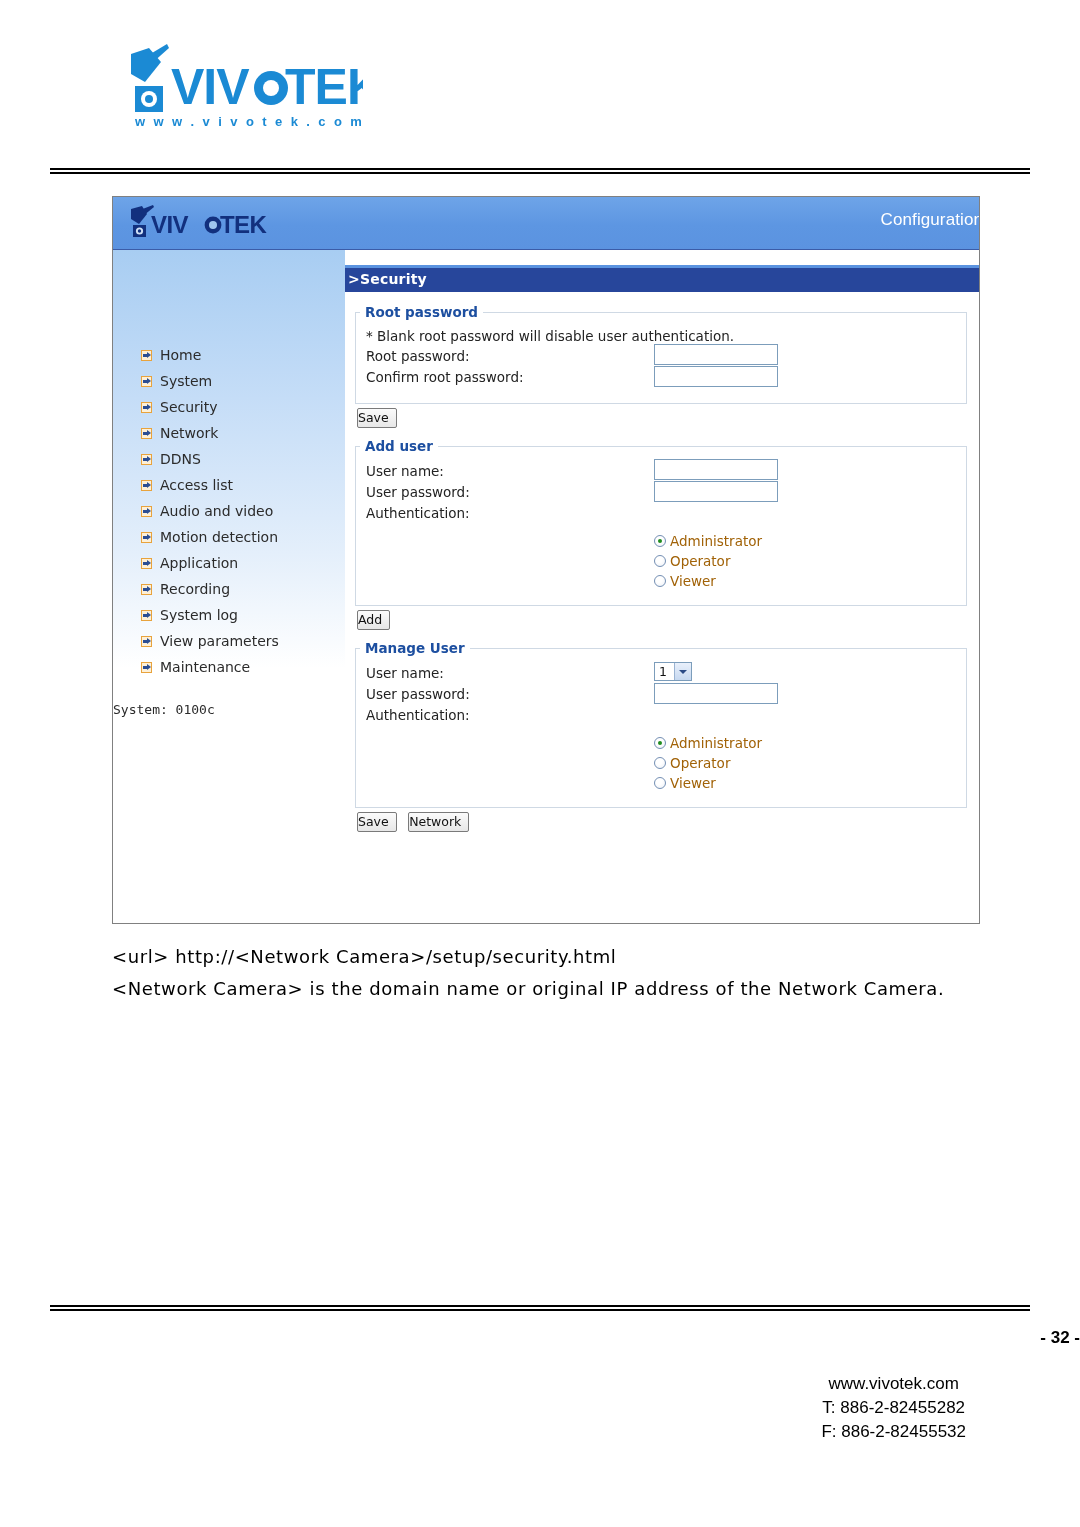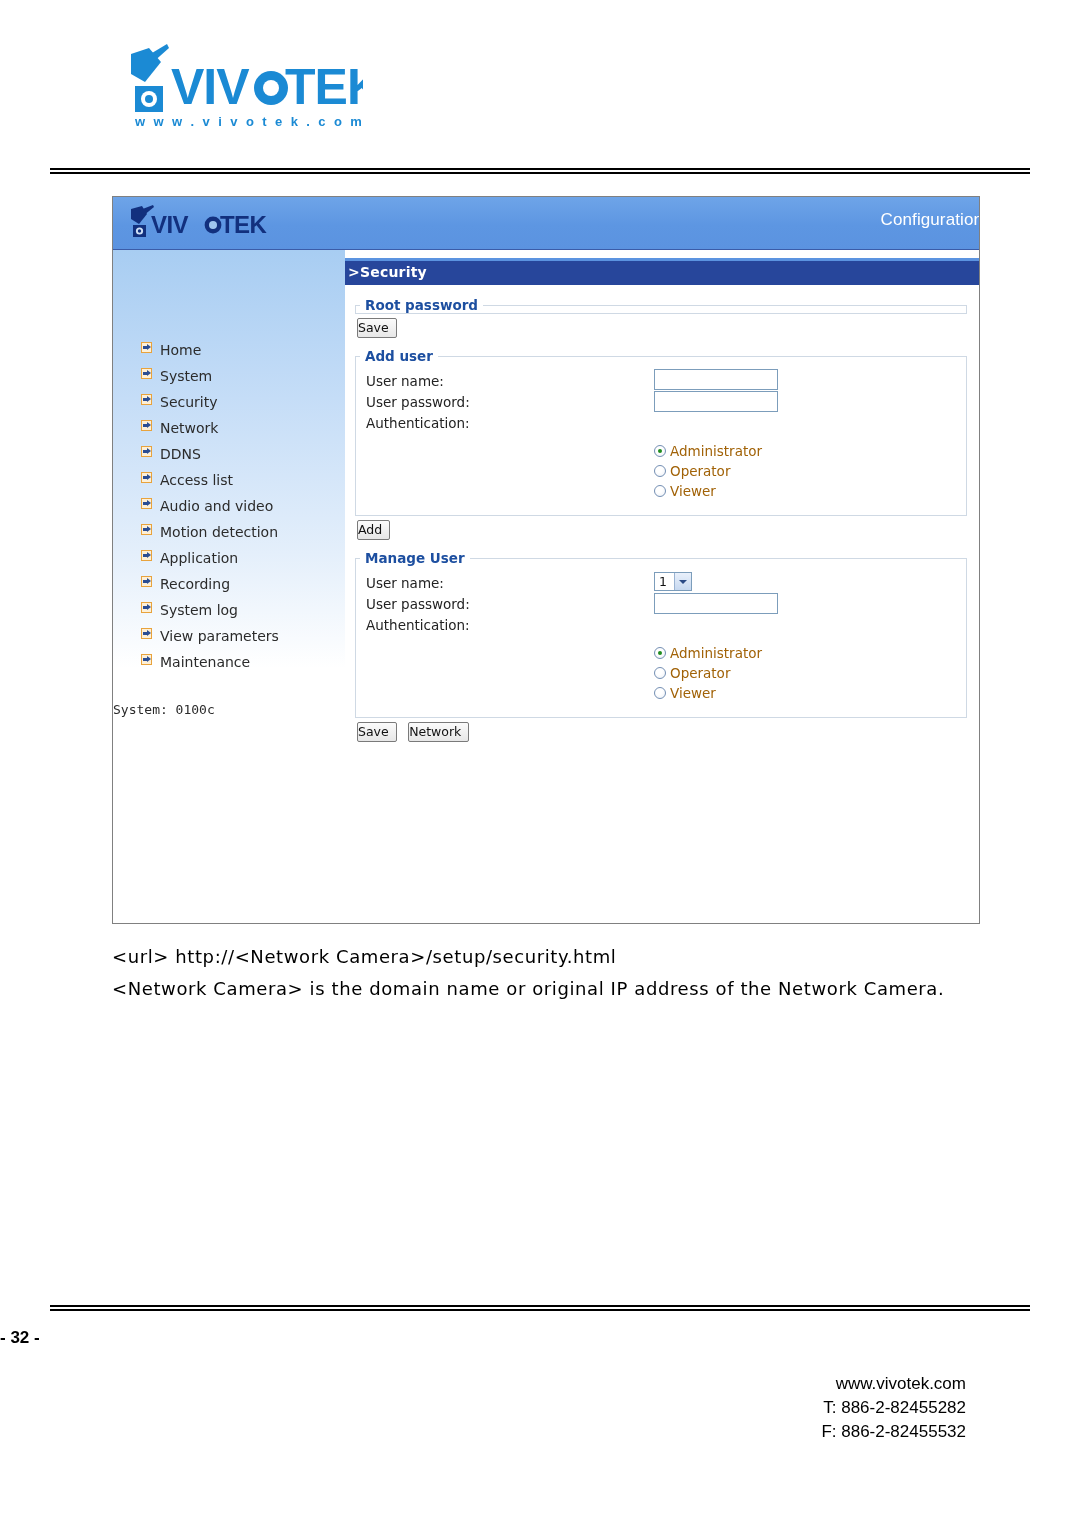--- a/index.html
+++ b/index.html
@@ -94,21 +94,21 @@
     background: linear-gradient(to bottom, #a8cdf2 0%, #c5ddf7 22%, #e4effb 45%, #ffffff 62%, #ffffff 100%);
   }
   .nav-list {
     position: absolute;
     left: 28px;
     top: 92px;
     width: 200px;
   }
   .nav-item {
     display: flex;
-    align-items: flex-start;
+    align-items: center;
     height: 26px;
     cursor: pointer;
   }
   .nav-icon {
     width: 11px;
     height: 11px;
     margin-right: 8px;
     flex: 0 0 auto;
     border: 1px solid #e8a33d;
     background: #fdf0d8;
@@ -147,21 +147,21 @@
     font-size: 13px;
     color: #2b2b2b;
     font-family: "DejaVu Sans Mono", monospace;
     white-space: nowrap;
   }
 
   
   .content {
     position: absolute;
     left: 232px;
-    top: 8px;
+    top: 15px;
     right: 0;
     height: 674px;
     background: #ffffff;
   }
   .page-title-bar {
     height: 24px;
     background: #27469b;
     border-top: 3px solid #5b93e0;
     position: relative;
   }
@@ -320,31 +320,31 @@
     white-space: nowrap;
   }
   #caption-url { top: 946px; }
   #caption-note { top: 978px; }
 
   
   .page-number {
     position: absolute;
     left: 0; right: 0;
     top: 1328px;
-    text-align: left;
+    text-align: right;
     font-family: "Liberation Sans", sans-serif;
     font-size: 17px;
     font-weight: bold;
     color: #000000;
   }
   .footer-contact {
     position: absolute;
     right: 114px;
     top: 1372px;
-    text-align: right;
+    text-align: center;
     font-family: "Liberation Sans", sans-serif;
     font-size: 17px;
     color: #000000;
     line-height: 24px;
   }
 </style>
 </head>
 <body>
 
 <div class="brand-logo">
@@ -453,20 +453,31 @@
     <div class="content">
 
       <div class="page-title-bar">
         <span class="title-text">&gt;Security</span>
       </div>
 
       <div class="sections">
 
         <fieldset class="panel">
           <legend>Root password</legend>
+          <div class="panel-inner">
+            <p class="note-line">* Blank root password will disable user authentication.</p>
+            <div class="field-row">
+              <span class="lbl">Root password:</span>
+              <input class="txtbox stacked-top" type="password" value="" style="">
+            </div>
+            <div class="field-row">
+              <span class="lbl">Confirm root password:</span>
+              <input class="txtbox" type="password" value="" style="">
+            </div>
+          </div>
         </fieldset>
         <div class="btn-row">
           <button class="btn">Save</button>
         </div>
 
         <fieldset class="panel">
           <legend>Add user</legend>
           <div class="panel-inner">
             <div class="field-row">
               <span class="lbl">User name:</span>

